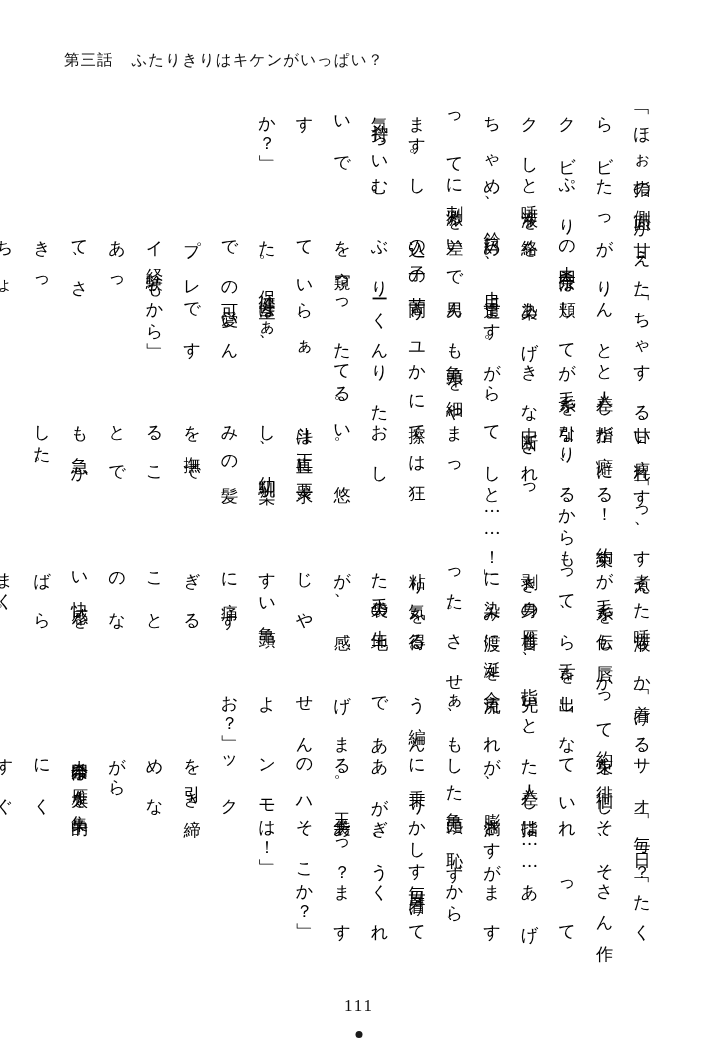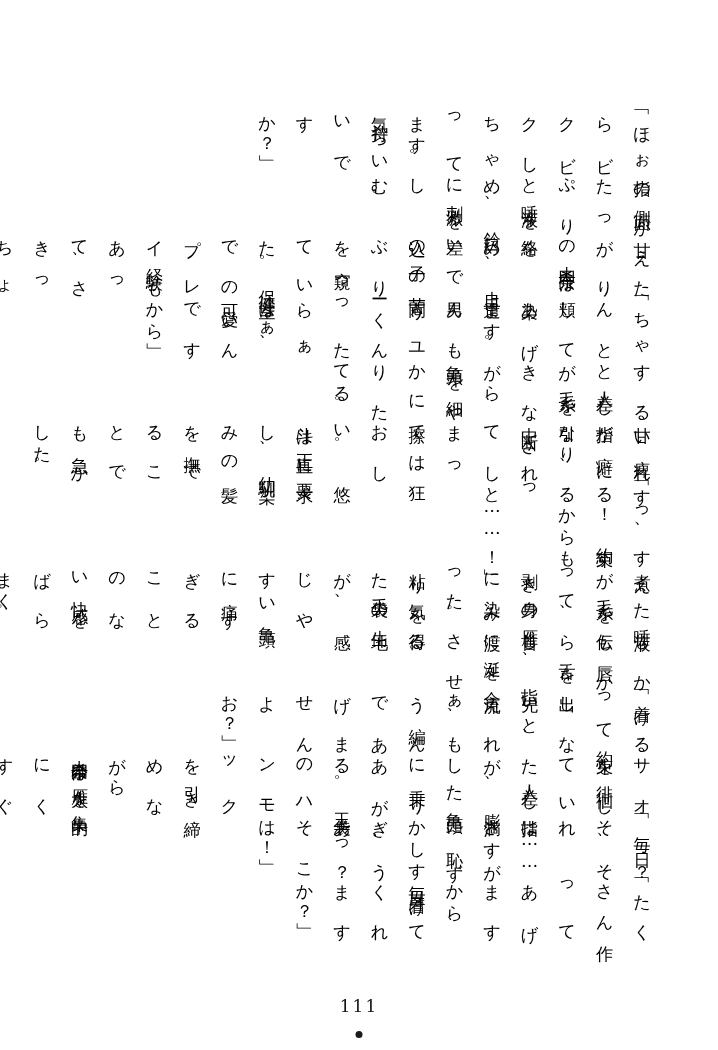--- a/index.html
+++ b/index.html
@@ -68,37 +68,41 @@
   
   .folio {
     position: absolute;
     bottom: 34px;
     left: 0;
     width: 718px;
     text-align: center;
     font-size: 17px;
     letter-spacing: 2px;
     color: #111;
+    font-family: Liberation Serif, serif;
   }
   .folio-dot {
     position: absolute;
     bottom: 12px;
     left: 50%;
     transform: translateX(-50%);
     width: 7px;
     height: 7px;
     border-radius: 50%;
     background: #1a1a1a;
   }
 </style>
 </head>
 <body>
 
 <div class="page">
 
+  <div class="header">
+    <span class="chapter-no">第三話</span><span class="chapter-title">ふたりきりはキケンがいっぱい？</span>
+  </div>
 
   <div class="body-block">
     <p>「たくさん作ってあげますから、毎日着けてくれますか？」</p>
     <p>「毎日？　そ、それは……さすがに恥ずかしすぎ、うあっ？　そこは！」</p>
     <p>サオを徘徊していた人差し指が、膨満した亀頭に乗りあがる。玉袋のハンモックを引き締めながら、由希奈は雁太を集中的にくすぐりたてた。</p>
     <p>「着けるって約束しないと、えれぁ、もう編んであげませんよお？」</p>
     <p>しかも唇から舌を出し、指先に涎を合流させる。</p>
     <p>煮えた唾液が毛糸を伝って、剥き身の雁首に染み渡った。粘り気を得た手袋の生地が、感じやすい亀頭に痛すぎることのない快感をばらまく。</p>
     <p>「すっ、する！　約束するからもっと……！」</p>
     <p>甘い痺れが癖になり、中断されてしまっては狂おしい。　悠斗は正直に要求し、幼馴染みの髪を撫でることでも急かした。</p>

